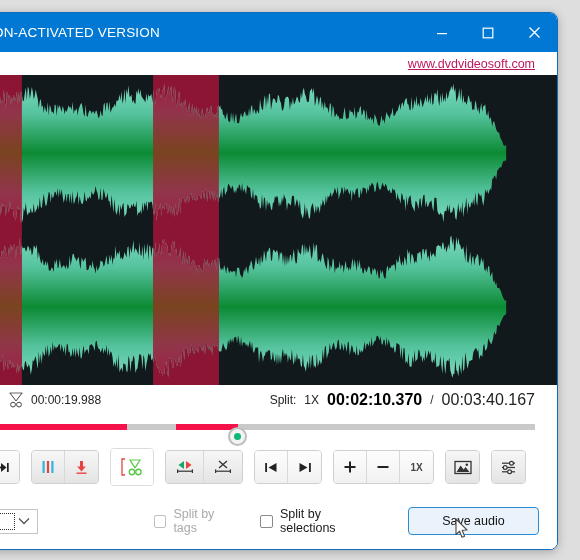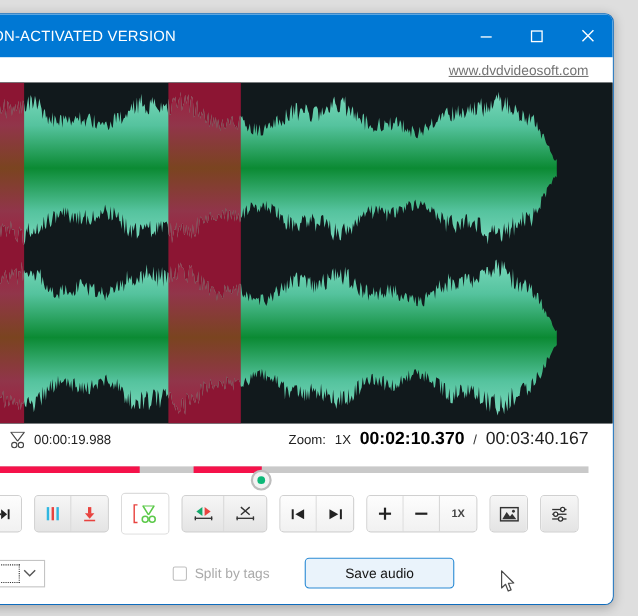--- a/index.html
+++ b/index.html
@@ -55,21 +55,21 @@
   
   #promo-row{
     height:23px;
     background:#ffffff;
     display:flex;
     align-items:center;
     justify-content:flex-end;
     padding-right:22px;
   }
   #promo-link{
-    color:#737373;
+    color:#be185d;
     font-size:12.5px;
     text-decoration:underline;
     cursor:pointer;
   }
 
   
   #waveform-panel{
     position:relative;
     height:310px;
     background:#11191c;
@@ -322,21 +322,21 @@
       </svg>
       <svg width="16" height="16" viewBox="0 0 16 16">
         <path d="M2 1 L8 9 M14 1 L8 9" stroke="#444" stroke-width="1" fill="none"></path>
         <path d="M1.5 1 H14.5" stroke="#444" stroke-width=".8"></path>
         <circle cx="5" cy="12.6" r="2.4" fill="none" stroke="#444" stroke-width="1"></circle>
         <circle cx="11" cy="12.6" r="2.4" fill="none" stroke="#444" stroke-width="1"></circle>
       </svg>
       <span id="selection-time">00:00:19.988</span>
     </div>
     <div id="info-right">
-      <span id="zoom-label">Zoom:</span>
+      <span id="zoom-label">Split:</span>
       <span id="zoom-value">1X</span>
       <span id="current-time">00:02:10.370</span>
       <span id="time-sep">/</span>
       <span id="total-time">00:03:40.167</span>
     </div>
   </div>
 
   <div id="seek-row">
     <div id="seek-track" style="background: rgb(201, 201, 201);">
       <div class="seek-sel" id="seg0" style="left: 0%; width: 25%; background: rgb(245, 18, 74);"></div>
@@ -471,20 +471,24 @@
           <path d="M1 1.5 L6 6.5 L11 1.5" fill="none" stroke="#555" stroke-width="1.3"></path>
         </svg>
       </span>
     </div>
 
     <div id="checks">
       <div class="check disabled">
         <span class="box"></span>
         <span class="lbl">Split by tags</span>
       </div>
+      <div class="check">
+        <span class="box"></span>
+        <span class="lbl">Split by selections</span>
+      </div>
     </div>
 
     <div id="save-audio-button">Save audio</div>
   </div>
 
 </div>
 
 <svg id="mouse-cursor" viewBox="0 0 14 21" style="left: 455px; top: 518px;">
   <path d="M1 1 L1 16.5 L4.6 13.2 L7 19.3 L9.6 18.2 L7.2 12.3 L12 12 Z" fill="#ffffff" stroke="#4a4a4a" stroke-width="1.1" stroke-linejoin="round"></path>
 </svg>

